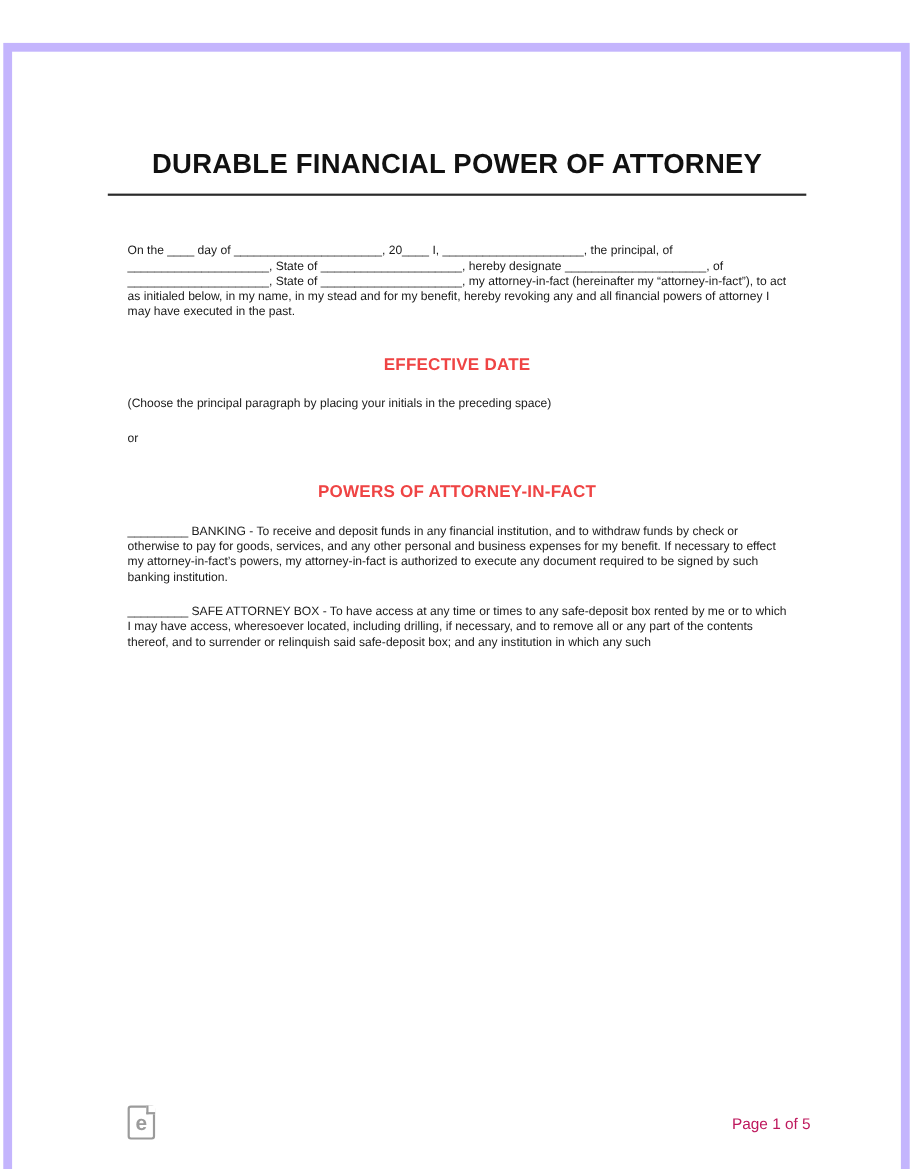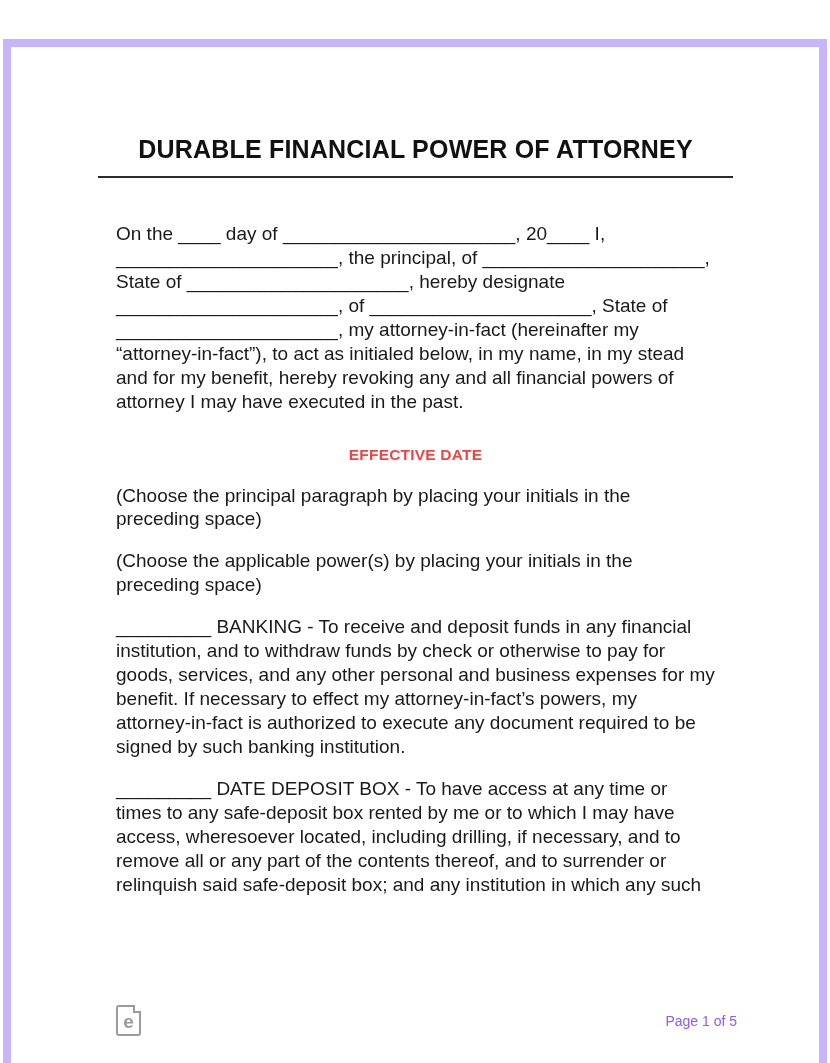--- a/index.html
+++ b/index.html
@@ -34,21 +34,21 @@
     font-weight: bold;
     letter-spacing: 0.2px;
     color: #111;
   }
   .title-rule {
     border: none;
     border-top: 2px solid #2a2a2a;
     margin: 12px -18px 0 -18px;
   }
   p {
-    font-size: 19px;
+    font-size: 11px;
     line-height: 1.26;
     margin: 18px 0;
   }
   p.intro { margin-top: 44px; }
   h2.section-heading {
     text-align: center;
     font-size: 15.5px;
     font-weight: bold;
     margin: 32px 0 20px 0;
     letter-spacing: 0.2px;
@@ -59,21 +59,21 @@
     position: absolute;
     left: 105px;
     right: 82px;
     bottom: 52px;
     display: flex;
     justify-content: space-between;
     align-items: center;
   }
   .page-num {
     font-size: 14px;
-    color: #8b5cf6;
+    color: #be185d;
   }
   .logo {
     position: relative;
     width: 25px;
     height: 31px;
     border: 2px solid #9b9b9b;
     border-radius: 3px;
     display: inline-flex;
     align-items: center;
     justify-content: center;
@@ -107,29 +107,30 @@
       <h1 class="doc-title">DURABLE FINANCIAL POWER OF ATTORNEY</h1>
       <hr class="title-rule">
 
       <p class="intro">On the ____ day of ______________________, 20____ I, _____________________, the principal, of _____________________, State of _____________________, hereby designate _____________________, of _____________________, State of _____________________, my attorney-in-fact (hereinafter my “attorney-in-fact”), to act as initialed below, in my name, in my stead and for my benefit, hereby revoking any and all financial powers of attorney I may have executed in the past.</p>
 
       <h2 class="section-heading">EFFECTIVE DATE</h2>
 
       <p>(Choose the principal paragraph by placing your initials in the preceding space)</p>
 
 
+      <p>or</p>
+
+
+      <h2 class="section-heading">POWERS OF ATTORNEY-IN-FACT</h2>
 
 
 
-
-      <p>(Choose the applicable power(s) by placing your initials in the preceding space)</p>
-
       <p><span>_________ </span><span class="b">BANKING</span><span> - To receive and deposit funds in any financial institution, and to withdraw funds by check or otherwise to pay for goods, services, and any other personal and business expenses for my benefit.  If necessary to effect my attorney-in-fact’s powers, my attorney-in-fact is authorized to execute any document required to be signed by such banking institution.</span></p>
 
-      <p><span>_________ </span><span class="b">DATE DEPOSIT BOX</span><span> - To have access at any time or times to any safe-deposit box rented by me or to which I may have access, wheresoever located, including drilling, if necessary, and to remove all or any part of the contents thereof, and to surrender or relinquish said safe-deposit box; and any institution in which any such</span></p>
+      <p><span>_________ </span><span class="b">SAFE ATTORNEY BOX</span><span> - To have access at any time or times to any safe-deposit box rented by me or to which I may have access, wheresoever located, including drilling, if necessary, and to remove all or any part of the contents thereof, and to surrender or relinquish said safe-deposit box; and any institution in which any such</span></p>
 
     </div>
 
     <div class="footer">
       <span class="logo">
         <span class="logo-fold"></span>
         <span class="logo-e">e</span>
       </span>
       <span class="page-num">Page 1 of 5</span>
     </div>

